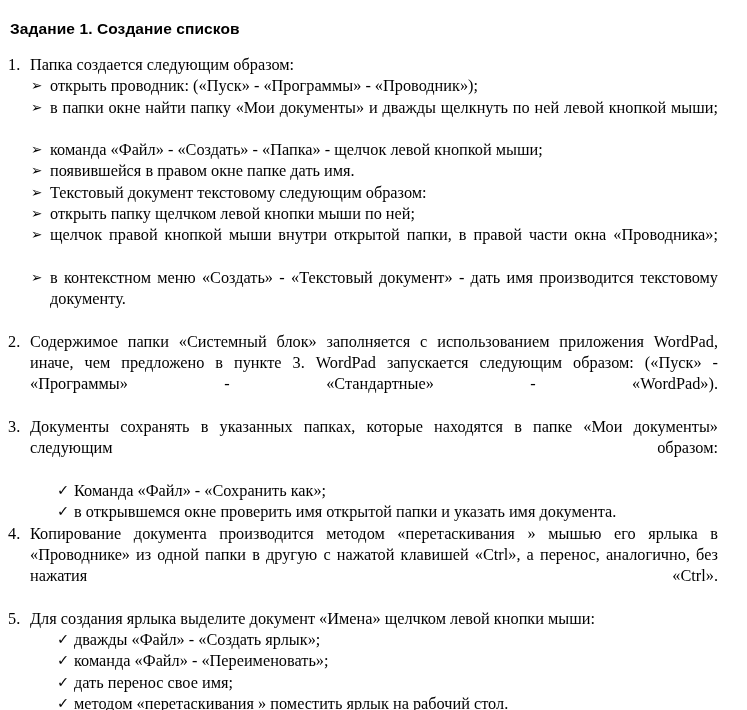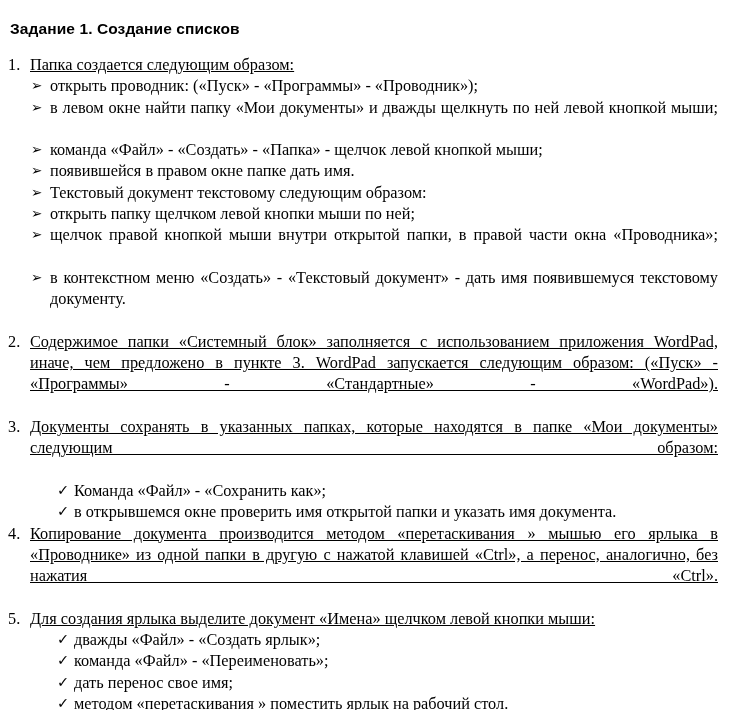--- a/index.html
+++ b/index.html
@@ -56,21 +56,20 @@
   .li-num > .marker-num {
     position: absolute;
     left: 0;
     top: 0;
     width: 18px;
     text-align: left;
     white-space: pre;
   }
   .li-num > .content {
     display: block;
-    text-decoration: underline;
   }
   
   .li-num > .content::after,
   .li-arrow > .content::after,
   .li-check > .content::after {
     content: "";
     display: inline-block;
     width: 100%;
   }
 
@@ -126,21 +125,21 @@
       <div class="li-num flush">
         <span class="marker-num">1.</span>
         <span class="content">Папка создается следующим образом:</span>
       </div>
       <div class="li-arrow flush">
         <span class="marker-arrow">➢</span>
         <span class="content">открыть проводник: («Пуск» - «Программы» - «Проводник»);</span>
       </div>
       <div class="li-arrow">
         <span class="marker-arrow">➢</span>
-        <span class="content">в левом окне найти папку «Мои документы» и дважды щелкнуть по ней левой кнопкой мыши;</span>
+        <span class="content">в папки окне найти папку «Мои документы» и дважды щелкнуть по ней левой кнопкой мыши;</span>
       </div>
       <div class="li-arrow flush">
         <span class="marker-arrow">➢</span>
         <span class="content">команда «Файл» - «Создать» - «Папка» - щелчок левой кнопкой мыши;</span>
       </div>
       <div class="li-arrow flush">
         <span class="marker-arrow">➢</span>
         <span class="content">появившейся в правом окне папке дать имя.</span>
       </div>
       <div class="li-arrow flush">
@@ -150,21 +149,21 @@
       <div class="li-arrow flush">
         <span class="marker-arrow">➢</span>
         <span class="content">открыть папку щелчком левой кнопки мыши по ней;</span>
       </div>
       <div class="li-arrow">
         <span class="marker-arrow">➢</span>
         <span class="content">щелчок правой кнопкой мыши  внутри открытой папки, в правой части окна «Проводника»;</span>
       </div>
       <div class="li-arrow">
         <span class="marker-arrow">➢</span>
-        <span class="content">в контекстном меню «Создать» - «Текстовый документ» - дать имя появившемуся текстовому документу.</span>
+        <span class="content">в контекстном меню «Создать» - «Текстовый документ» - дать имя производится текстовому документу.</span>
       </div>
       <div class="li-num">
         <span class="marker-num">2.</span>
         <span class="content">Содержимое папки «Системный блок» заполняется с использованием приложения WordPad, иначе, чем предложено в пункте 3. WordPad запускается следующим образом: («Пуск» - «Программы» - «Стандартные» - «WordPad»).</span>
       </div>
       <div class="li-num">
         <span class="marker-num">3.</span>
         <span class="content">Документы сохранять в указанных папках, которые находятся в папке «Мои документы» следующим образом:</span>
       </div>
       <div class="li-check flush">

